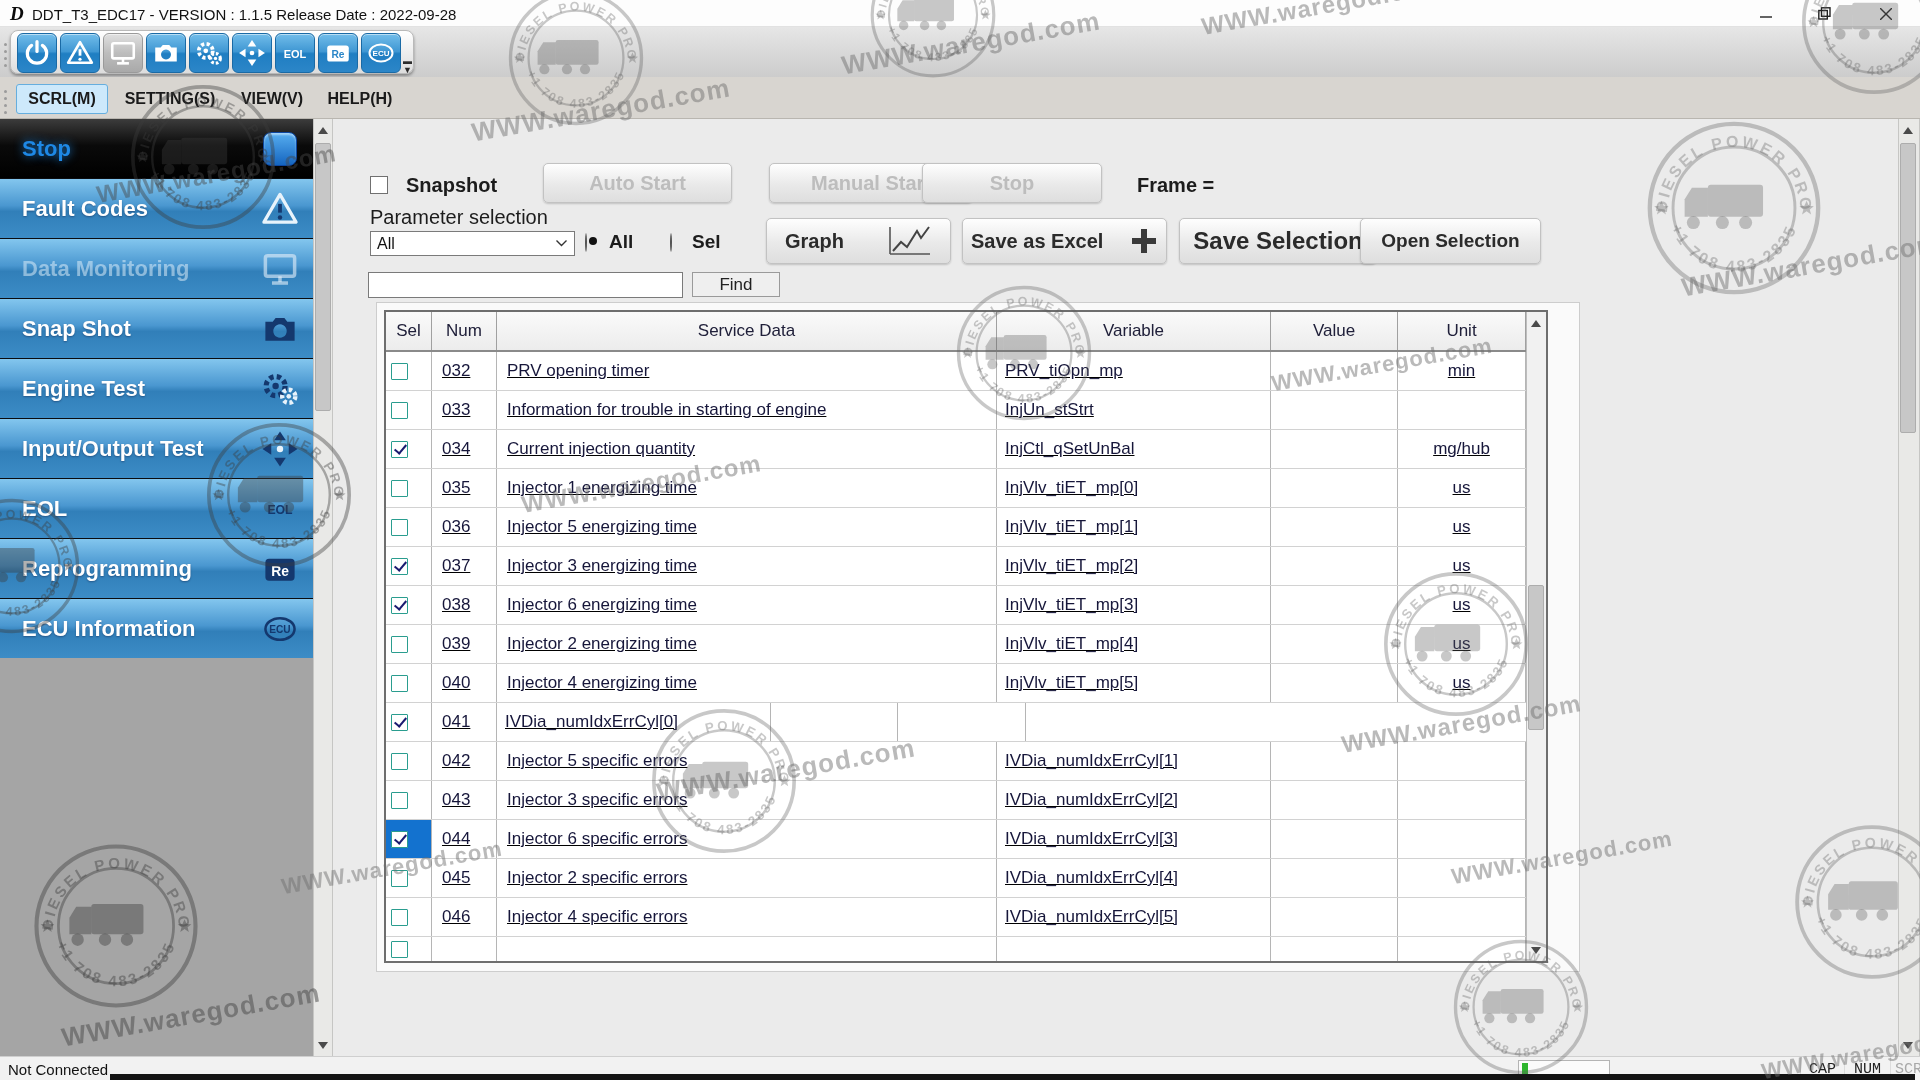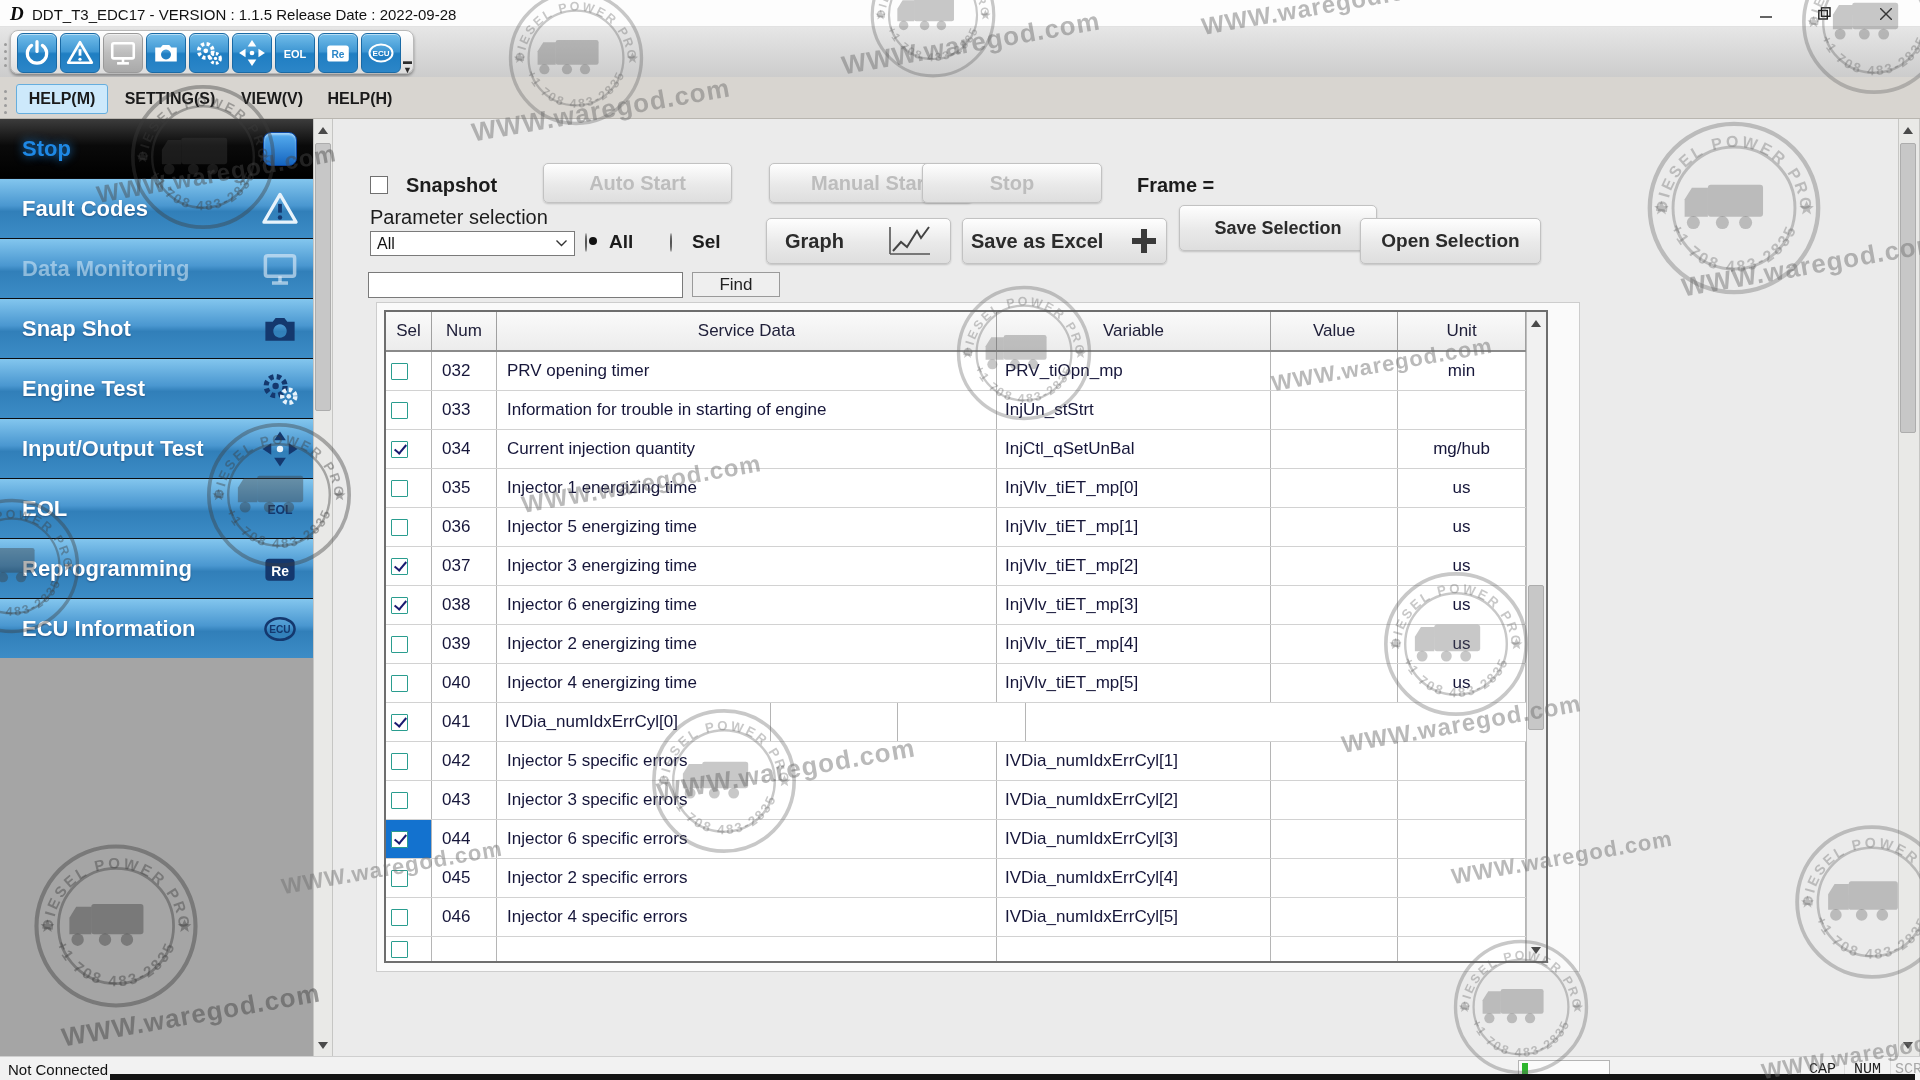--- a/index.html
+++ b/index.html
@@ -63,21 +63,21 @@
   .rlbl { font-size:19px; font-weight:bold; color:#1c1c1c; }
 
   .searchbox { width:315px; height:26px; background:#fff; border:1px solid #7a7a7a; font-size:16px; padding:0 6px; }
   .findbtn { width:88px; height:25px; background:#efefef; border:1px solid #9a9a9a; font-size:17px; color:#222; display:flex; align-items:center; justify-content:center; }
 
   
   .tpanel { left:376px; top:302px; width:1204px; height:670px; background:#fafafa; border:1px solid #cdcdcd; }
   .tframe { left:384px; top:310px; width:1164px; height:653px; border:2px solid #6e6e6e; background:#fff; overflow:hidden; }
   .thead { display:flex; height:40px; background:linear-gradient(#fafafa,#ececec); border-bottom:2px solid #8a8a8a; }
   .th { display:flex; align-items:center; justify-content:center; font-size:17px; color:#20203a; border-right:1px solid #a0a0a0; }
-  .trow { display:flex; height:39px; border-bottom:1px solid #d2d2d2; background:#fff; }
+  .trow { display:flex; height:39px; border-bottom:1px solid #d2d2d2; background:#fff;text-decoration:underline; }
   .trow.partial { height:24px; border-bottom:none; overflow:hidden; }
   .td { border-right:1px solid #b5b5b5; font-size:17px; color:#16163a; display:flex; align-items:center; }
   .c-sel  { width:46px;  justify-content:flex-start; padding-left:5px; }
   .c-num  { width:65px;  padding-left:10px; }
   .c-svc  { width:500px; padding-left:10px; }
   .c-var  { width:274px; padding-left:8px; }
   .c-val  { width:127px; justify-content:center; }
   .c-unit { width:128px; justify-content:center; }
   .c-sel.selcell { background:#1372cf; }
   .cb { width:17px; height:17px; background:#fff; border:1.5px solid #2a9d8f; border-radius:1px; position:relative; }
@@ -217,21 +217,21 @@
 
   
   <div class="abs menubar">
     <div class="abs grip" style="left:4px;top:13px">
         <i></i>
         <i></i>
         <i></i>
         <i></i>
       </div>
     <div class="abs menuitem active" style="left:16px;width:92px">
-        <span>HELP(M)</span>
+        <span>SCRL(M)</span>
       </div>
     <div class="abs menuitem" style="left:118px;width:104px">
         <span>SETTING(S)</span>
       </div>
     <div class="abs menuitem" style="left:234px;width:76px">
         <span>VIEW(V)</span>
       </div>
     <div class="abs menuitem" style="left:322px;width:76px">
         <span>HELP(H)</span>
       </div>
@@ -385,21 +385,21 @@
       <path d="M7,26 L15,17 L21,22 L31,6 L35,13 L43,2" fill="none" stroke="#444" stroke-width="2"></path>
     </svg>
   </div>
   <div class="abs btn" style="left:962px;top:218px;width:205px;height:46px;font-size:20px;justify-content:space-between;padding:0 8px">
     <span>Save as Excel</span>
     <svg width="28" height="28" viewBox="0 0 28 28">
       <line x1="14" y1="2" x2="14" y2="26" stroke="#3a3a3a" stroke-width="6"></line>
       <line x1="2" y1="14" x2="26" y2="14" stroke="#3a3a3a" stroke-width="6"></line>
     </svg>
   </div>
-  <div class="abs btn" style="left:1179px;top:205px;width:198px;height:46px;font-size:18px">
+  <div class="abs btn" style="left:1179px;top:218px;width:198px;height:46px;font-size:24px">
       <span>Save Selection</span>
     </div>
   <div class="abs btn" style="left:1360px;top:218px;width:181px;height:46px;font-size:19px">
       <span>Open Selection</span>
     </div>
 
   <input class="abs searchbox" style="left: 368px; top: 272px;" value="">
   <div class="abs findbtn" style="left:692px;top:272px">
       <span>Find</span>
     </div>

